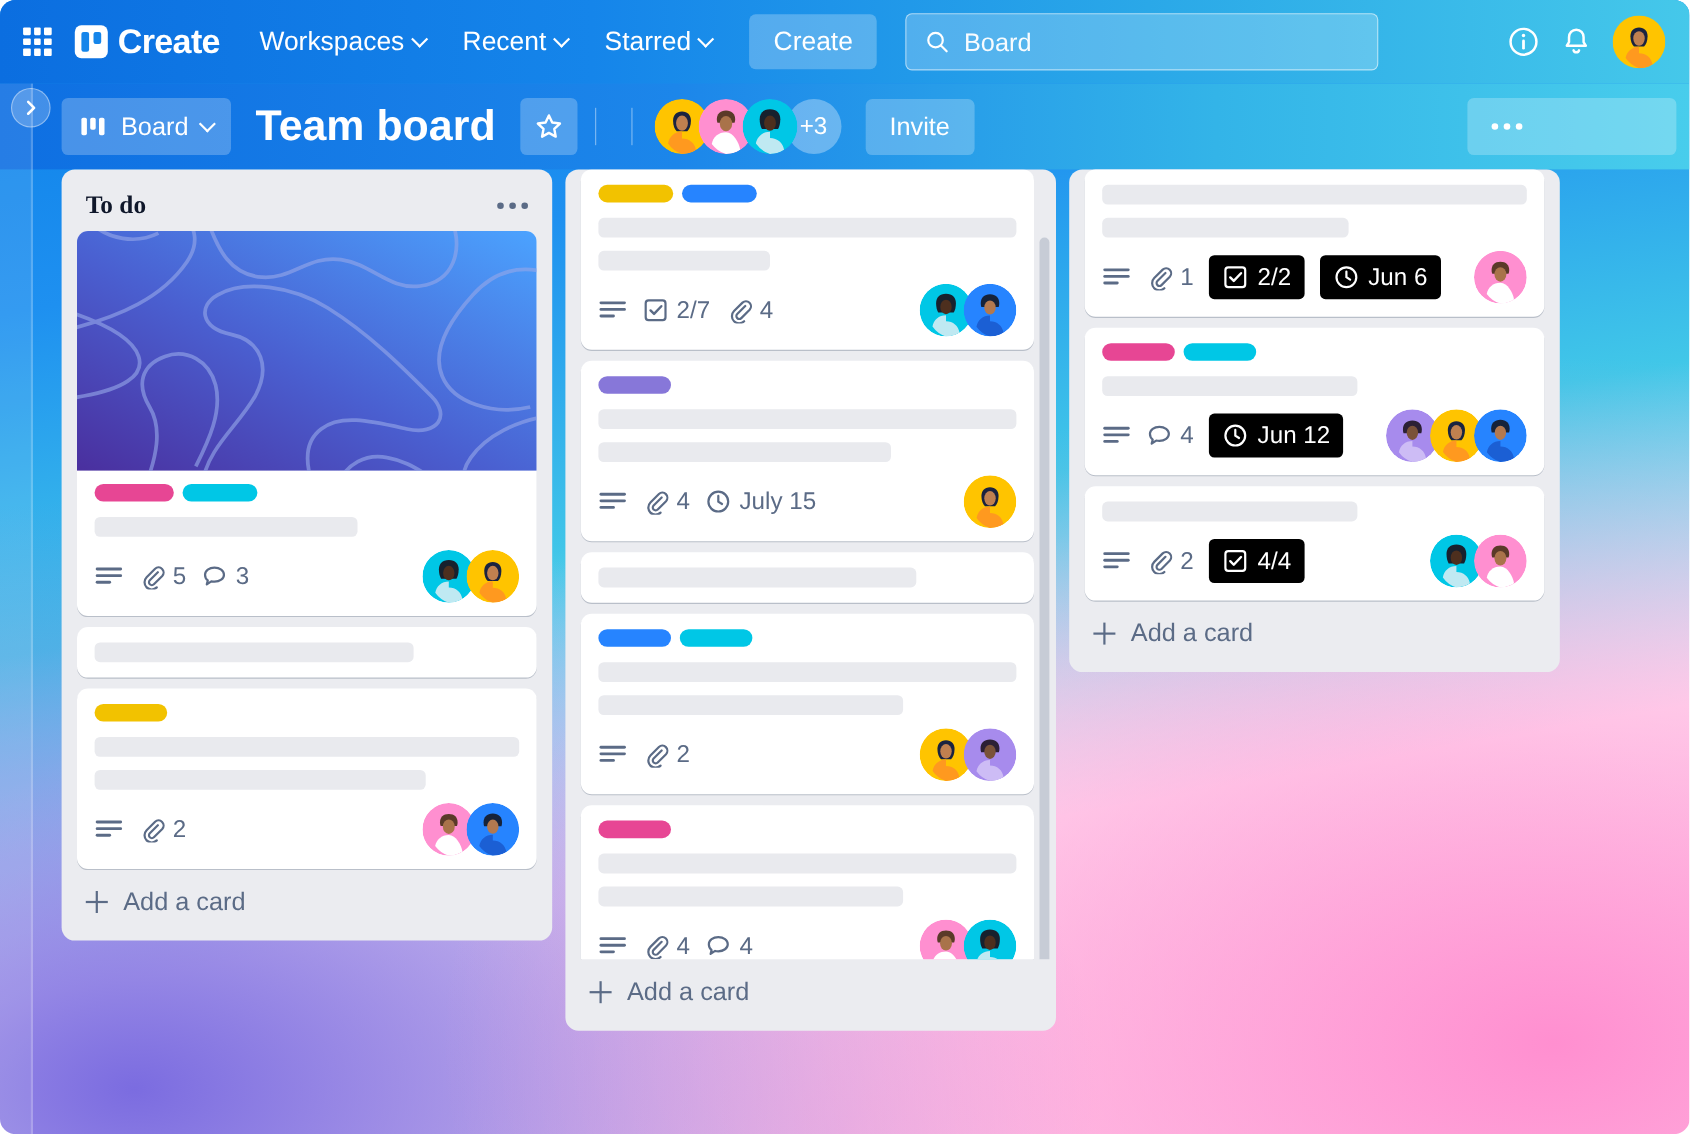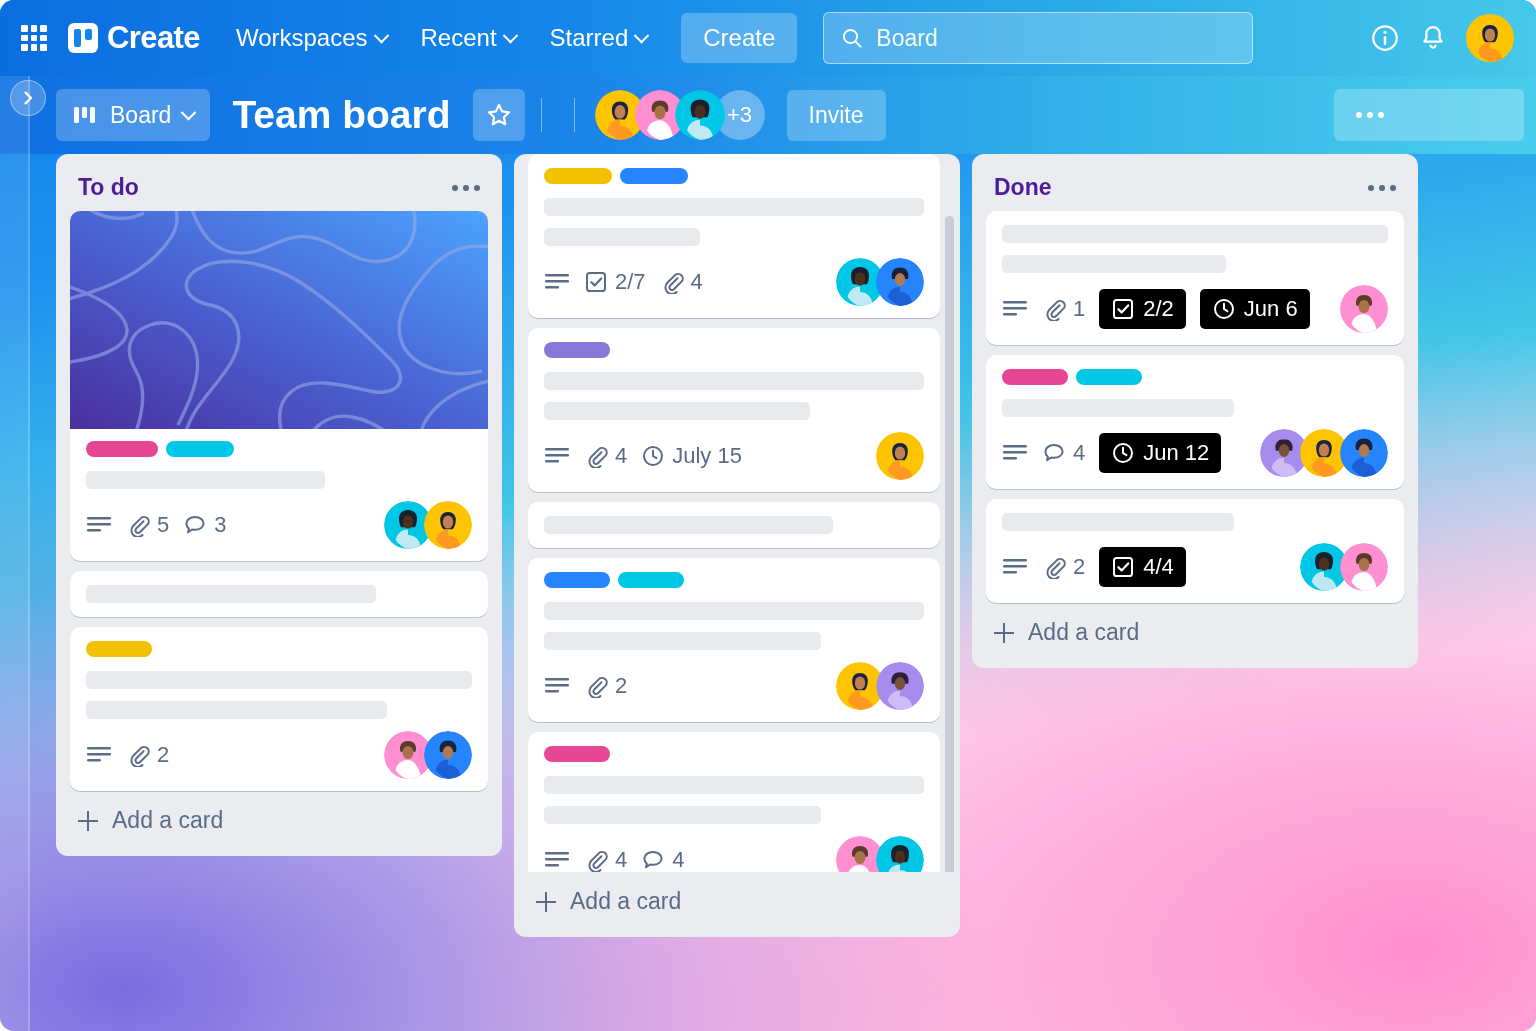--- a/index.html
+++ b/index.html
@@ -80,21 +80,21 @@
   .dots { display: flex; gap: 5px; }
   .dots i { width: 6px; height: 6px; border-radius: 50%; background: #fff; display: block; }
   .dots.grey i { background: #5b6b86; }
 
   
   .board { position: absolute; top: 154px; left: 56px; display: flex; gap: 12px; align-items: flex-start; }
   .list { width: 446px; background: #ebecf0; border-radius: 12px; padding: 0 0 4px 0;
     display: flex; flex-direction: column; }
   .list-head { display: flex; align-items: center; justify-content: space-between;
     padding: 20px 22px 10px 22px; }
-  .list-title { font-size: 23px; font-weight: 700; color: #4c1d95; }
+  .list-title { font-size: 23px; font-weight: 700; color: #0f172a; font-family: Liberation Serif, serif; }
   .list-body { padding: 0 14px; display: flex; flex-direction: column; gap: 10px; }
   .list-body.scroll { max-height: 718px; overflow: hidden; padding-right: 20px; position: relative; }
   .scrollbar { position: absolute; right: 6px; top: 62px; width: 9px; height: 690px;
     border-radius: 5px; background: #c7ccd6; cursor: pointer; }
 
   .card { background: #fff; border-radius: 10px; padding: 14px 16px 12px 16px;
     box-shadow: 0 1px 0 rgba(9,30,66,0.22); cursor: pointer; }
   .card.cover { padding: 0 0 12px 0; overflow: hidden; }
   .card-cover-img { width: 100%; height: 218px; display: block; }
   .card-inner { padding: 12px 16px 0 16px; }
@@ -574,28 +574,20 @@
         </div>
 
       </div>
       <div class="add-card">
         <span class="plus"></span>
         <span>Add a card</span>
       </div>
     </div>
 
     <div class="list">
-      <div class="list-head">
-        <span class="list-title">Done</span>
-        <span class="dots grey">
-            <i></i>
-            <i></i>
-            <i></i>
-          </span>
-      </div>
       <div class="list-body">
 
         <div class="card">
           <div class="skel" style="width:100%"></div>
           <div class="skel" style="width:58%"></div>
           <div class="badges">
             <span class="badge">
               <svg width="26" height="22" viewBox="0 0 26 22">
                 <g fill="#5b6b86">
                     <rect x="1" y="3" width="24" height="2.6" rx="1.3"></rect>

